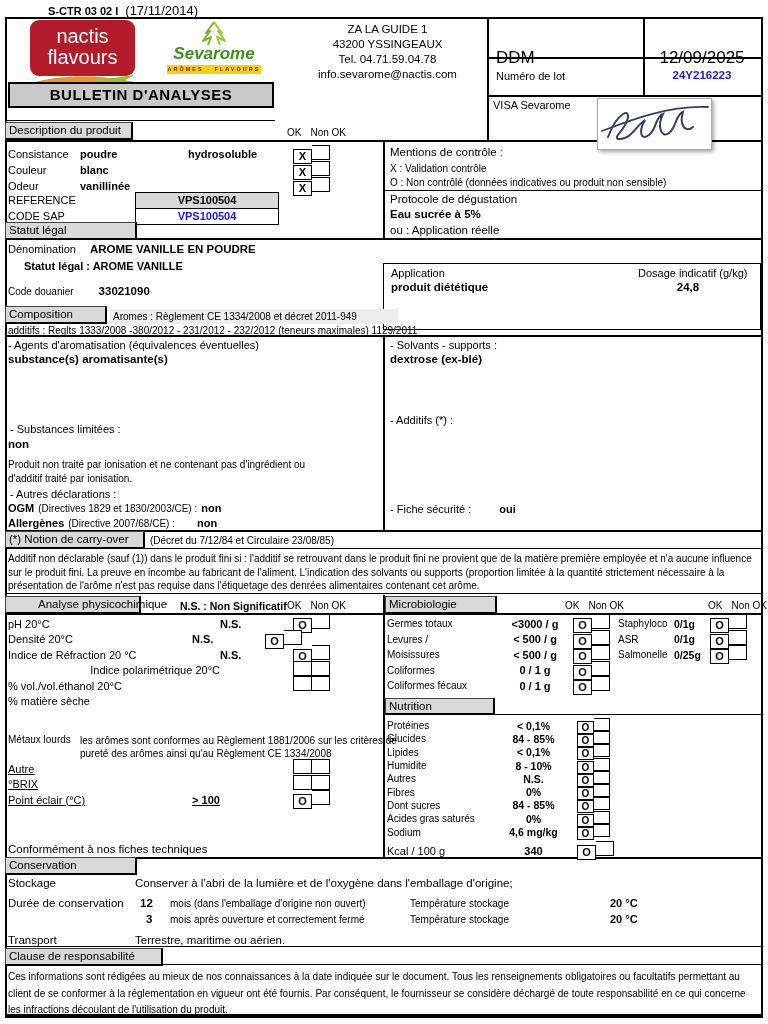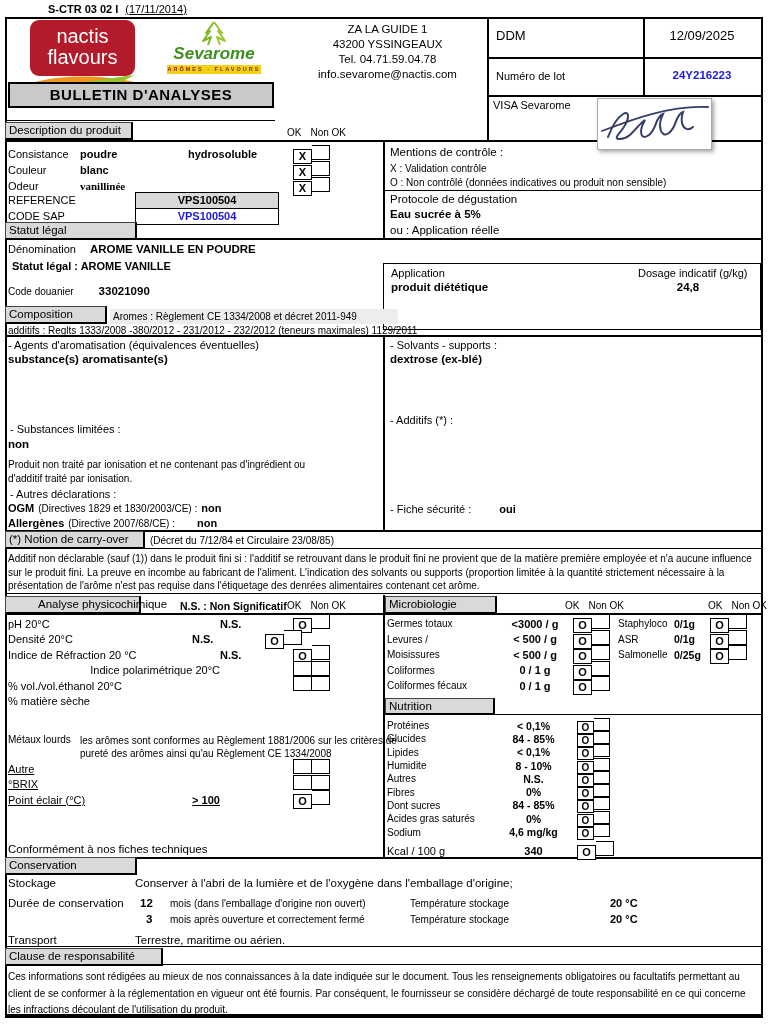--- a/index.html
+++ b/index.html
@@ -6,26 +6,26 @@
   .page { position:relative; width:768px; height:1024px; background:#fff;
           font-family:"Liberation Sans", sans-serif; color:#000; overflow:hidden; }
   .abs { position:absolute; }
   .hl { position:absolute; background:#000; height:2px; }
   .hl1 { position:absolute; background:#000; height:1px; }
   .vl { position:absolute; background:#000; width:2px; }
   .tab { position:absolute; background:#d9d9d9; border:1px solid #444;
          border-right:2px solid #000; border-bottom:2px solid #000;
          font-size:11.5px; padding:1px 5px 0 3px; box-sizing:border-box; z-index:5; white-space:nowrap; }
   .bold { font-weight:bold; }
-  .f9  { font-size:11px;text-decoration:underline; }
+  .f9  { font-size:13px; }
   .f10 { font-size:10px; }
   .f105{ font-size:10.5px; }
   .f11 { font-size:11px; }
   .f115{ font-size:11.5px; }
-  .f13 { font-size:13px; }
+  .f13 { font-size:17px;margin-top:20px; }
   .ctr { text-align:center; }
   .blue { color:#1a1ae0; }
   .r { display:flex; align-items:center; }
   .chk { display:inline-block; width:17px; height:13px; border:1px solid #000;
          font-weight:bold; font-size:11px; line-height:13px; text-align:center;
          box-sizing:content-box; background:#fff; }
   .chk + .chk { border-left:none; }
   .chk-s { width:15px; height:11px; font-size:10px; line-height:11px; }
   .hidden { visibility:hidden; }
   .cell { position:absolute; box-sizing:border-box; }
@@ -128,21 +128,21 @@
         <span class="f11" style="width:72px;">Couleur</span>
         <span class="f11 bold" style="width:108px;">blanc</span>
         <span class="f11 bold" style="width:105px;"></span>
         <span>
           <span class="chk">X</span><span class="chk"></span>
         </span>
       </div>
 
       <div class="r" style="height:16px;">
         <span class="f11" style="width:72px;">Odeur</span>
-        <span class="f11 bold" style="width:108px;font-family:Liberation Serif, serif;">vanillinée</span>
+        <span class="f11 bold" style="width:108px;">vanillinée</span>
         <span class="f11 bold" style="width:105px;"></span>
         <span>
           <span class="chk">X</span><span class="chk"></span>
         </span>
       </div>
     </div>
 
   <div class="abs f11" style="left:8px;top:194px;">REFERENCE</div>
   <div class="abs ctr f11 bold" style="left:135px;top:192px;width:142px;height:15px;line-height:15px;background:#d9d9d9;border:1px solid #000;">VPS100504</div>
   <div class="abs f11" style="left:8px;top:210px;">CODE SAP</div>
@@ -153,21 +153,21 @@
   <div class="abs f10" style="left:390px;top:177px;">O : Non contrôlé (données indicatives ou produit non sensible)</div>
   <div class="abs f115" style="left:390px;top:193px;">Protocole de dégustation</div>
   <div class="abs f115 bold" style="left:390px;top:208px;">Eau sucrée à 5%</div>
   <div class="abs f115" style="left:390px;top:224px;">ou : Application réelle</div>
 
   <div class="tab" style="left:5px;top:222px;width:132px;height:18px;">Statut légal</div>
   <div class="abs r" style="left:8px;top:243px;gap:14px;">
     <span class="f11">Dénomination</span>
     <span class="f115 bold">AROME  VANILLE  EN POUDRE</span>
   </div>
-  <div class="abs f11 bold" style="left:12px;top:260px;">Statut légal : AROME  VANILLE</div>
+  <div class="abs f11 bold" style="left:24px;top:260px;">Statut légal : AROME  VANILLE</div>
   <div class="abs r" style="left:8px;top:285px;gap:25px;align-items:baseline;">
     <span class="f10">Code douanier</span>
     <span class="f115 bold">33021090</span>
   </div>
 
   <div class="cell" style="left:383px;top:263px;width:378px;height:67px;border:1px solid #000;">
     <span class="abs f11" style="left:7px;top:3px;">Application</span>
     <span class="abs f11" style="left:254px;top:3px;">Dosage indicatif (g/kg)</span>
     <span class="abs f115 bold" style="left:7px;top:17px;">produit diététique</span>
     <span class="abs f115 bold ctr" style="left:254px;top:17px;width:100px;">24,8</span>

